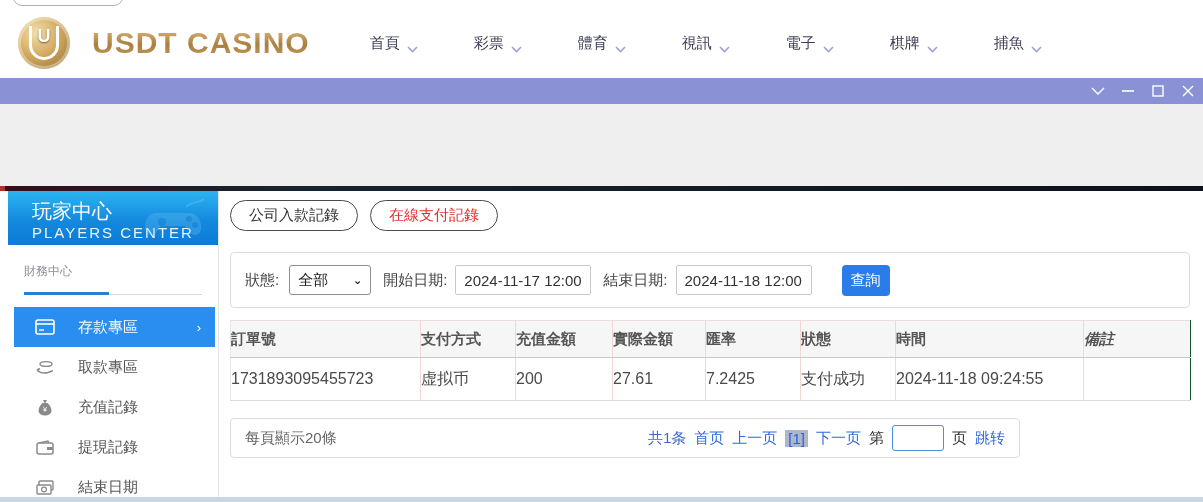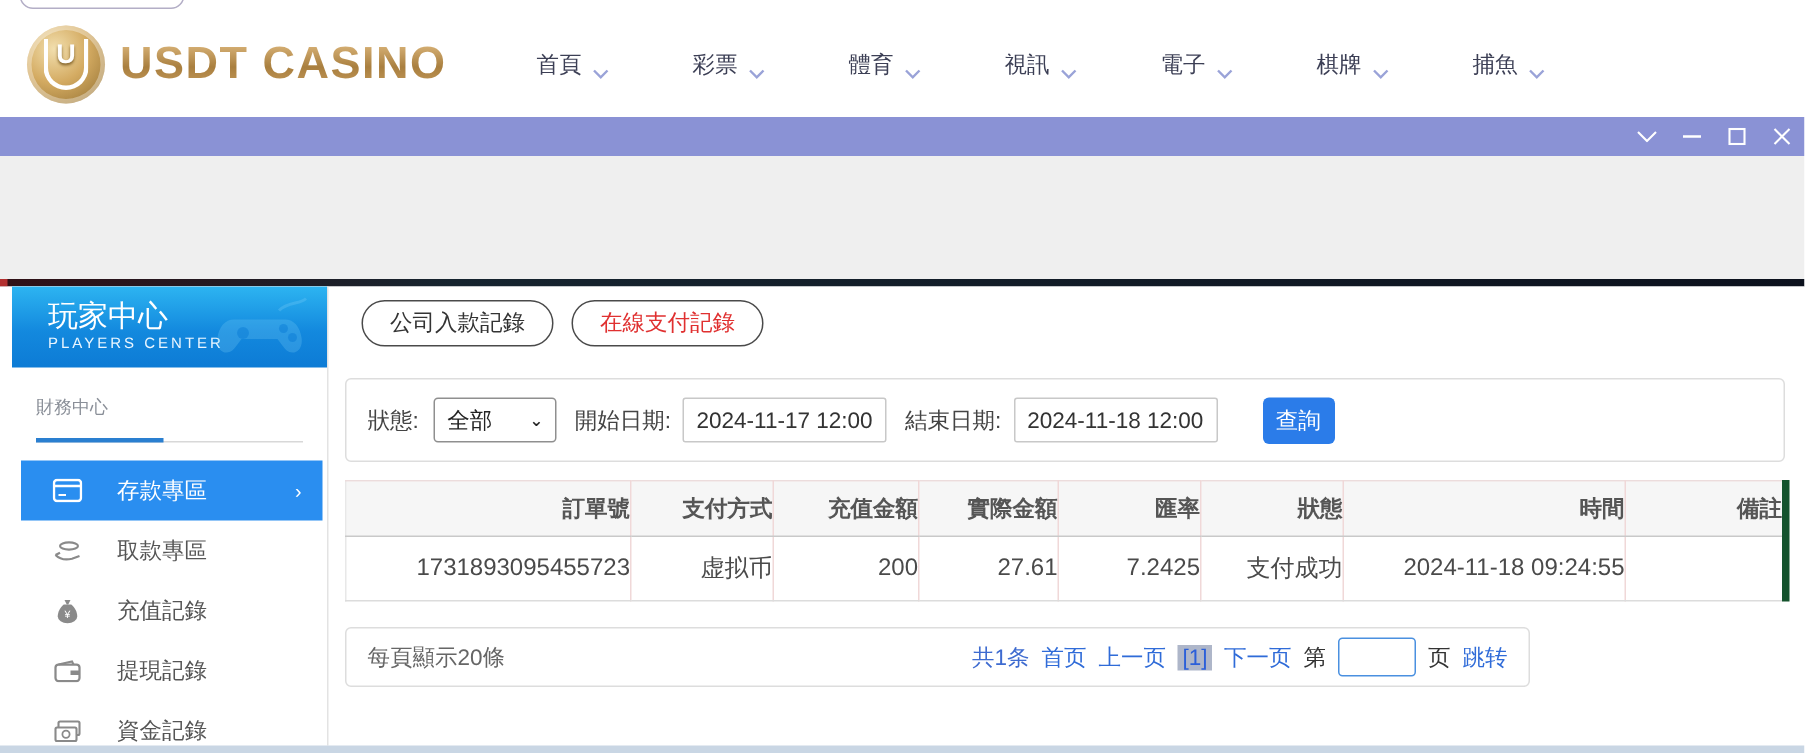--- a/index.html
+++ b/index.html
@@ -8,21 +8,21 @@
 
   
   .top-strip { position:absolute; left:0; top:0; width:1203px; height:8px; background:#fff; overflow:hidden; }
   .tab-fragment { position:absolute; left:13px; top:-12px; width:110px; height:18px; border:1px solid #b3aec6; border-radius:9px; background:#fff; }
 
   
   .header { position:absolute; left:0; top:8px; width:1203px; height:70px; background:#fff; display:flex; align-items:center; }
   .logo { display:flex; align-items:center; margin-left:18px; }
   .logo-circle { width:52px; height:52px; border-radius:50%; background:radial-gradient(circle at 35% 30%, #f2dfae, #d4ab62 45%, #8d6b2e 100%); display:flex; align-items:center; justify-content:center; box-shadow:inset 0 0 0 3px rgba(255,255,255,.35); }
   .logo-u { width:30px; height:34px; border:3px solid #fff; border-radius:0 0 15px 15px; border-top:none; color:#fff; font-weight:bold; font-size:18px; display:flex; align-items:flex-start; justify-content:center; text-shadow:0 1px 2px #7a5a20; }
-  .logo-text { margin-left:10px; font-size:30px; font-weight:bold; letter-spacing:1px; background:linear-gradient(180deg,#d8b277 10%, #a97f3f 55%, #c79c5d 100%); -webkit-background-clip:text; background-clip:text; color:transparent; }
+  .logo-text { margin-left:22px; font-size:30px; font-weight:bold; letter-spacing:1px; background:linear-gradient(180deg,#d8b277 10%, #a97f3f 55%, #c79c5d 100%); -webkit-background-clip:text; background-clip:text; color:transparent; }
   .nav { display:flex; margin-left:60px; }
   .nav-item { display:flex; align-items:flex-end; width:104px; cursor:pointer; }
   .nav-label { color:#3c3f55; font-size:15px; }
   .nav-chevron { margin-left:7px; width:11px; height:7px; }
   .nav-chevron svg { display:block; }
 
   
   .winbar { position:absolute; left:0; top:78px; width:1203px; height:26px; background:#8a92d5; display:flex; align-items:center; justify-content:flex-end; }
   .winbar .ctrl { width:30px; height:26px; display:flex; align-items:center; justify-content:center; cursor:pointer; color:#fff; }
   .winbar svg { display:block; }
@@ -34,50 +34,50 @@
 
   
   .content { position:absolute; left:0; top:191px; width:1203px; height:306px; background:#fff; }
   .v-divider { position:absolute; left:218px; top:0; width:1px; height:306px; background:#e3e3e3; }
   .bottom-strip { position:absolute; left:0; top:497px; width:1203px; height:5px; background:#c9d6e4; }
 
   
   .sidebar { position:absolute; left:8px; top:0; width:210px; height:306px; background:#fff; }
   .sb-header { position:relative; width:210px; height:54px; background:linear-gradient(180deg,#2db4f1 0%, #1389de 55%, #0d7bd5 100%); padding:8px 0 0 24px; overflow:hidden; }
   .sb-title { color:#fff; font-size:20px; line-height:24px; }
-  .sb-subtitle { color:#eaf6ff; font-size:10px; letter-spacing:2px; margin-top:1px; }
+  .sb-subtitle { color:#eaf6ff; font-size:15px; letter-spacing:2px; margin-top:1px; }
   .sb-deco { position:absolute; right:10px; top:4px; opacity:.55; }
   .sb-section { padding:18px 16px 0 16px; }
   .sb-section-label { color:#8a8f98; font-size:12px; }
   .sb-section-rule { margin-top:12px; height:3px; position:relative; background:transparent; border-bottom:1px solid #d8d8d8; }
   .sb-section-rule .blue-seg { position:absolute; left:0; bottom:-1px; width:85px; height:3px; background:#2a7fd0; }
   .sb-menu { margin-top:12px; }
   .sb-item { height:40px; margin:0 3px 0 6px; display:flex; align-items:center; padding-left:20px; cursor:pointer; color:#555; font-size:15px; }
   .sb-item .sb-icon { width:22px; height:18px; margin-right:22px; display:flex; align-items:center; justify-content:center; }
   .sb-item.active { background:#2a8ef0; color:#fff; position:relative; }
   .sb-item.active .arrow { position:absolute; right:14px; color:#fff; font-size:13px; }
 
   
   .main { position:absolute; left:230px; top:0; width:960px; height:306px; }
-  .tabs { position:absolute; left:11px; top:9px; display:flex; gap:12px; }
+  .tabs { position:absolute; left:0; top:9px; display:flex; gap:12px; }
   .tab { height:31px; padding:0 18px; border:1px solid #4a4a4a; border-radius:16px; display:flex; align-items:center; font-size:15px; color:#333; background:#fff; cursor:pointer; }
   .tab.active { color:#e03030; }
 
   .filterbox { position:absolute; left:0; top:61px; width:960px; height:56px; border:1px solid #ddd; border-radius:4px; display:flex; align-items:center; padding-left:14px; background:#fff; }
   .f-label { font-size:15px; color:#444; }
   .f-select { width:82px; height:30px; border:1px solid #8f8f8f; border-radius:3px; margin:0 12px 0 10px; display:flex; align-items:center; justify-content:space-between; padding:0 8px; font-size:15px; color:#222; background:#fff; cursor:pointer; }
   .f-select .sel-chevron { font-size:11px; color:#222; font-weight:bold; }
   .f-input { width:136px; height:30px; border:1px solid #c8c8c8; border-radius:2px; margin:0 12px 0 8px; padding:0 8px; font-size:15px; color:#333; font-family:"Liberation Sans",sans-serif; }
   .f-btn { width:48px; height:31px; margin-left:18px; background:#2b7ce9; color:#fff; border:none; border-radius:4px; font-size:15px; cursor:pointer; font-family:"Liberation Sans",sans-serif; }
 
   .datatable { position:absolute; left:0; top:129px; width:960px; border-collapse:collapse; table-layout:fixed; background:#fff; }
   .datatable th { background:#f6f6f6; height:37px; font-size:15px; color:#555; font-weight:bold; border-top:1px solid #ecdcdc; border-bottom:1px solid #c9c9c9; }
-  .datatable th, .datatable td { border-left:1px solid #f0d8d8; border-right:1px solid #f0d8d8; text-align:right; }
+  .datatable th, .datatable td { border-left:1px solid #f0d8d8; border-right:1px solid #f0d8d8; text-align:left; }
   .datatable th:first-child, .datatable td:first-child { border-left:1px solid #e8e8e8; }
-  .datatable th:last-child, .datatable td:last-child { border-right:5px solid #14532d; }
+  .datatable th:last-child, .datatable td:last-child { border-right:1px solid #14532d;font-style:italic; }
   .datatable td { height:43px; font-size:16px; color:#4a4a4a; border-bottom:1px solid #dcdcdc; background:#fff; }
 
   .pagebox { position:absolute; left:0; top:227px; width:790px; height:40px; border:1px solid #ddd; border-radius:4px; background:#fff; display:flex; align-items:center; justify-content:space-between; padding:0 14px; }
   .pg-left { font-size:15px; color:#666; }
   .pg-right { display:flex; align-items:center; gap:8px; font-size:15px; }
   .pg-total { color:#3e6bd0; }
   .pg-link { color:#2f6bd8; cursor:pointer; }
   .pg-current { background:#aeb6c9; color:#2b5fd9; padding:0 3px; cursor:default; }
   .pg-text { color:#333; }
   .pg-input { width:52px; height:26px; border:1px solid #4a90e0; border-radius:3px; padding:0 4px; font-size:14px; }
@@ -250,21 +250,21 @@
         <span>提現記錄</span>
       </div>
       <div class="sb-item">
         <span class="sb-icon">
           <svg width="18" height="15" viewBox="0 0 18 15">
               <rect x="3" y="1" width="14" height="9" rx="1" stroke="#8a8a8a" stroke-width="1.4" fill="none"></rect>
               <rect x="1" y="5" width="14" height="9" rx="1" fill="#fff" stroke="#8a8a8a" stroke-width="1.4"></rect>
               <circle cx="8" cy="9.5" r="2.4" stroke="#8a8a8a" stroke-width="1.2" fill="none"></circle>
             </svg>
         </span>
-        <span>資金記錄</span>
+        <span>結束日期</span>
       </div>
     </div>
   </div>
 
   <div class="main">
     <div class="tabs">
       <div class="tab">公司入款記錄</div>
       <div class="tab active">在線支付記錄</div>
     </div>
 

